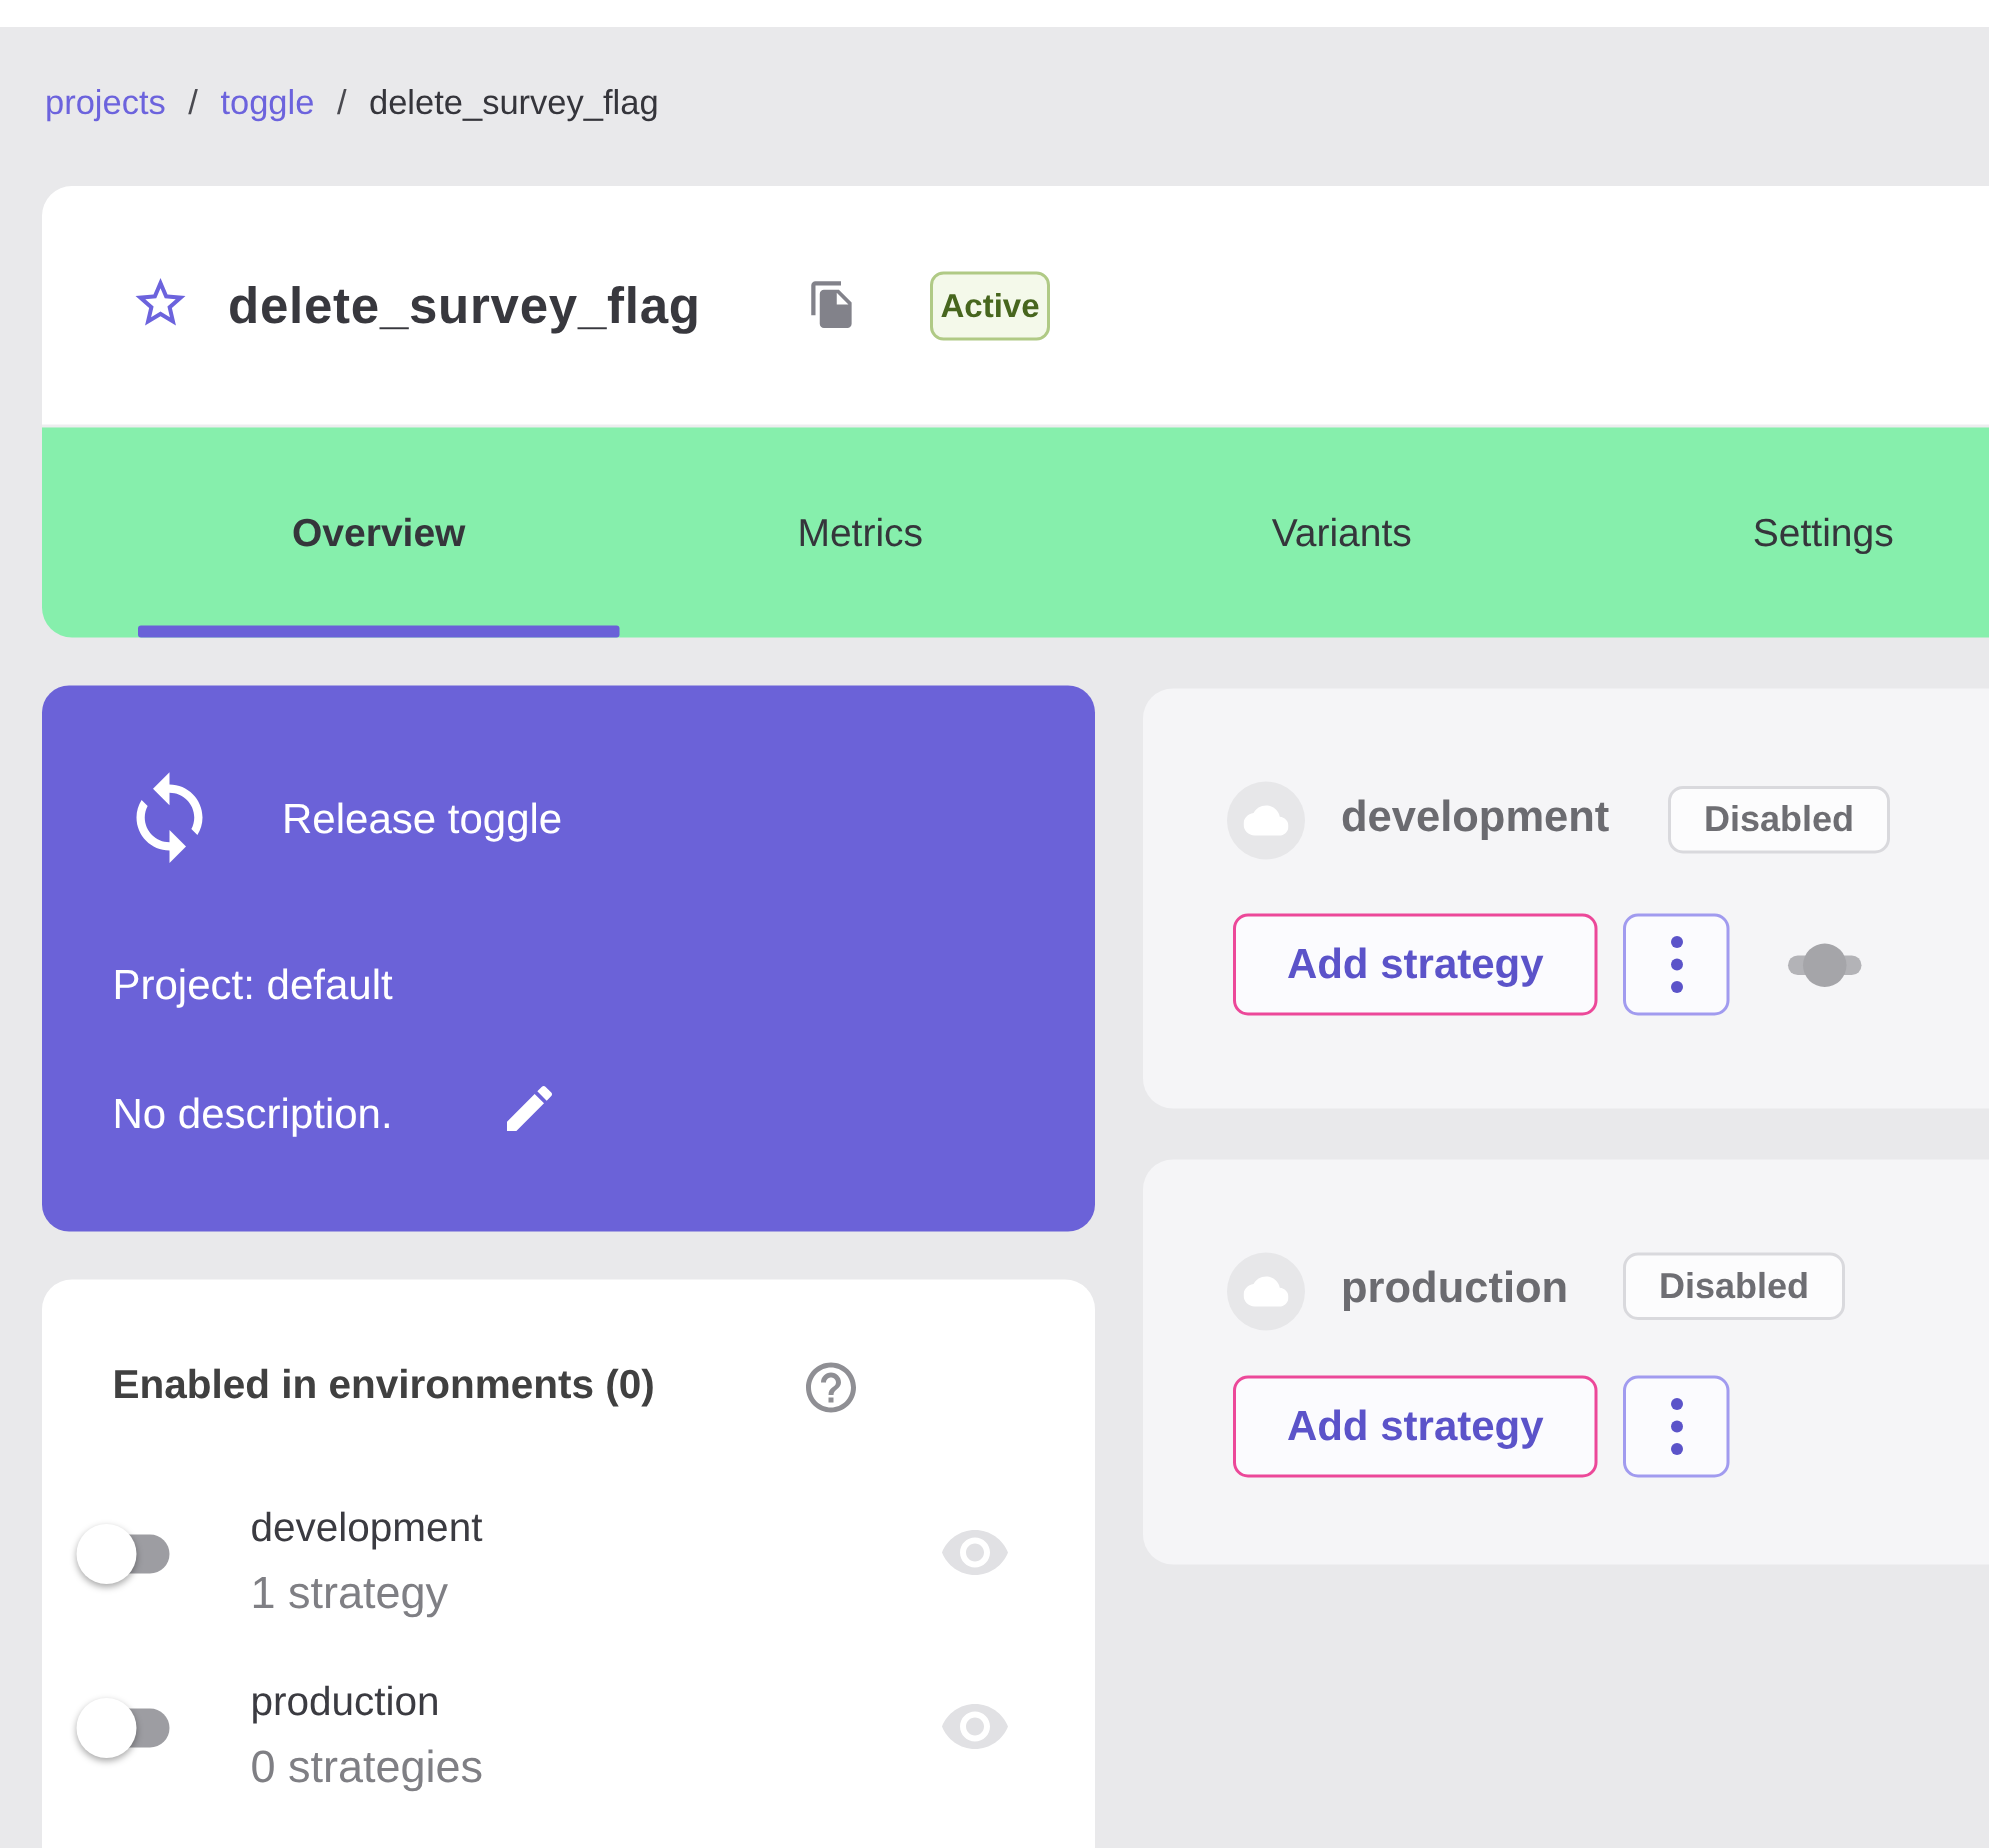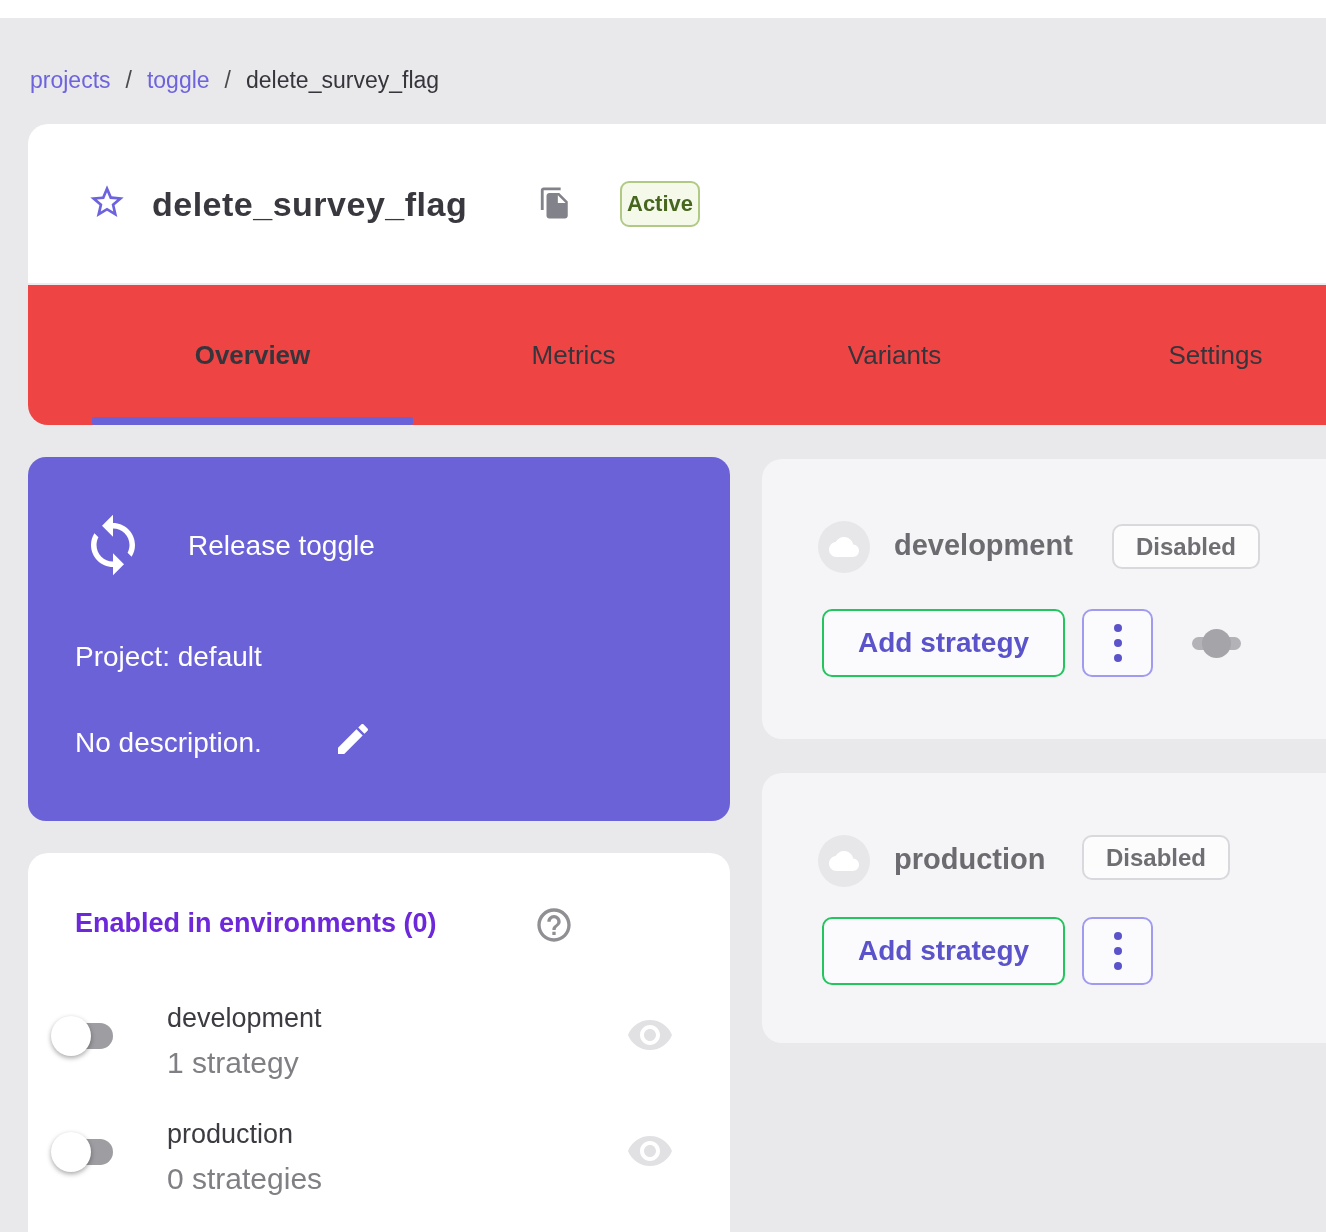--- a/index.html
+++ b/index.html
@@ -10,40 +10,40 @@
     font-family:"Liberation Sans","DejaVu Sans",sans-serif;
     color:#3a3a40;
   }
   .abs { position:absolute; }
 
   
   .topstrip { left:0; top:0; width:1326px; height:18px; background:#ffffff; }
 
   
   .breadcrumb { left:30px; top:55px; display:flex; align-items:center; gap:15px;
-    font-size:23px;margin-top:12px; }
+    font-size:23px; }
   .crumb-link { color:#6c63dd; cursor:pointer; }
   .crumb-sep { color:#4a4a50; }
   .crumb-current { color:#35353b; }
 
   
   .header-card { left:28px; top:124px; width:1298px; height:160px;
     background:#ffffff; border-radius:20px 0 0 0; }
   .star-icon { left:59px; top:58px; width:40px; height:40px; }
   .flag-title { left:124px; top:56px; font-size:34px; font-weight:600; color:#38383e;
     letter-spacing:0.5px; line-height:48px; }
   .copy-icon { left:510px; top:62px; width:34px; height:34px; cursor:pointer; }
   .active-badge { left:592px; top:57px; height:46px; padding:0 5px;
     display:flex; align-items:center; border-radius:9px;
     font-size:22px; font-weight:700; }
 
   .header-divider { left:28px; top:283px; width:1298px; height:2px; background:#ededef; }
 
   
-  .tabbar { left:28px; top:285px; width:1298px; height:140px; background:#ef4444;
+  .tabbar { left:28px; top:285px; width:1298px; height:140px; background:#86efac;
     border-radius:0 0 0 20px; }
   .tab { top:0; width:321px; height:140px; display:flex; align-items:center;
     justify-content:center; font-size:26px; color:#35353b; cursor:pointer; }
   .tab-0 { left:64px; font-weight:700; }
   .tab-1 { left:385px; }
   .tab-2 { left:706px; }
   .tab-3 { left:1027px; }
   .tab-underline { left:64px; top:132px; width:321px; height:8px;
     border-radius:2px; }
 
@@ -52,21 +52,21 @@
     border-radius:18px; color:#ffffff; }
   .sync-icon { left:52px; top:52px; width:66px; height:72px; }
   .type-label { left:160px; top:70px; font-size:28px; line-height:38px; }
   .project-label { left:47px; top:181px; font-size:28px; line-height:38px; }
   .desc-label { left:47px; top:267px; font-size:28px; line-height:38px; }
   .pencil-icon { left:305px; top:262px; width:40px; height:40px; cursor:pointer; }
 
   
   .env-panel { left:28px; top:853px; width:702px; height:379px;
     background:#ffffff; border-radius:20px 20px 0 0; }
-  .env-panel-title { left:47px; top:55px; font-size:27px; font-weight:700; color:#6d28d9; }
+  .env-panel-title { left:47px; top:55px; font-size:27px; font-weight:700; color:#404040; }
   .help-icon { left:506px; top:52px; width:40px; height:40px; cursor:pointer; }
 
   .env-row-label { left:139px; font-size:27px; color:#3b3b41; }
   .env-row-sub { left:139px; font-size:30px; color:#7f7f84; }
   .eye-icon { left:598px; width:48px; height:48px; cursor:pointer; }
 
   .switch { left:23px; width:90px; height:46px; cursor:pointer; }
   .switch-track { position:absolute; left:6px; top:10px; width:56px; height:26px;
     border-radius:14px; background:#9d9da2; }
   .switch-thumb { position:absolute; left:0; top:3px; width:40px; height:40px;
@@ -80,21 +80,21 @@
   .env-card-prod { top:773px; height:270px; }
   .cloud-avatar { left:56px; top:62px; width:52px; height:52px; border-radius:50%;
     background:#e7e7e9; display:flex; align-items:center; justify-content:center; }
   .env-card-name { left:132px; top:70px; font-size:29px; font-weight:700; color:#6b6b70; }
   .disabled-chip { top:65px; height:45px; padding:0 22px; display:flex; align-items:center;
     border:2px solid #d9d9dd; border-radius:10px; background:#fcfcfd;
     font-size:24px; font-weight:700; color:#6e6e73; }
   .chip-dev { left:350px; }
   .chip-prod { left:320px; top:62px; }
   .add-strategy-btn { left:60px; width:243px; height:68px;
-    border:2px solid #22c55e; border-radius:10px; background:#fbfbfe;
+    border:2px solid #ec4899; border-radius:10px; background:#fbfbfe;
     display:flex; align-items:center; justify-content:center;
     font-size:28px; font-weight:700; color:#5b53c9; cursor:pointer; }
   .kebab-btn { left:320px; width:71px; height:68px;
     border:2px solid #a19bef; border-radius:10px; background:#fbfbfe;
     display:flex; flex-direction:column; align-items:center; justify-content:center;
     gap:7px; cursor:pointer; }
   .kebab-dot { width:8px; height:8px; border-radius:50%; background:#5b53c9; }
   .btn-row-dev { top:150px; }
   .btn-row-prod { top:144px; }
 

